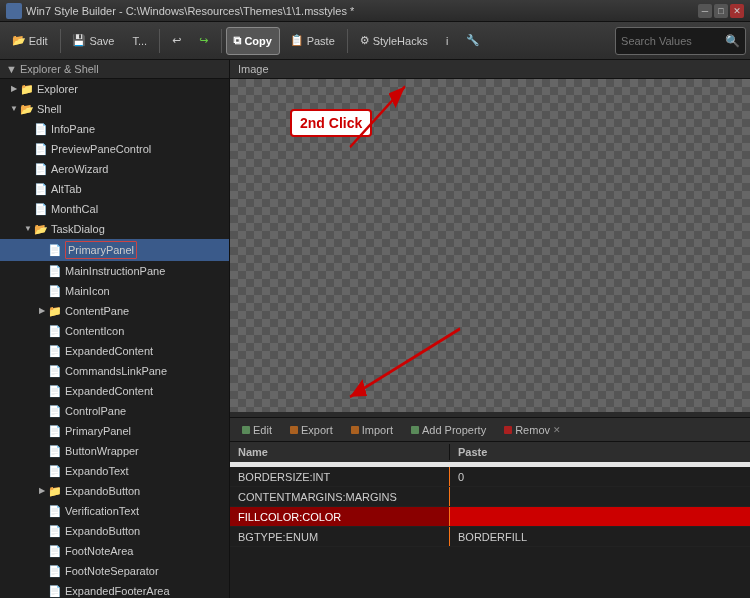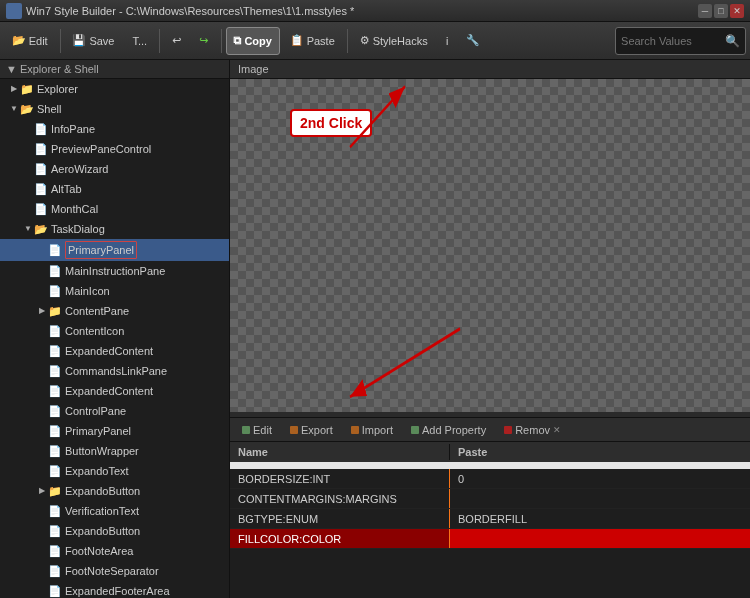--- a/index.html
+++ b/index.html
@@ -301,21 +301,21 @@
       overflow-y: auto;
     }
     .props-table::-webkit-scrollbar { width: 8px; }
     .props-table::-webkit-scrollbar-track { background: #1e1e1e; }
     .props-table::-webkit-scrollbar-thumb { background: #444; border-radius: 2px; }
 
     .props-header {
       display: grid;
       grid-template-columns: 220px 1fr;
       background: #2d2d2d;
-      border-bottom: 7px solid #e5e5e5;
+      border-bottom: 5px solid #e5e5e5;
       font-size: 11px;
       color: #bbb;
       padding: 2px 0;
     }
     .props-header-cell {
       padding: 2px 8px;
       font-weight: bold;
     }
     .props-header-cell:first-child {
       border-right: 1px solid #111;
@@ -638,25 +638,25 @@
           <div class="props-header-cell">Paste</div>
         </div>
         <div id="props-rows">
             <div class="props-row">
               <div class="props-cell">BORDERSIZE:INT</div>
               <div class="props-cell">0</div>
             </div>
             <div class="props-row">
               <div class="props-cell">CONTENTMARGINS:MARGINS</div>
             </div>
+            <div class="props-row selected">
+              <div class="props-cell">FILLCOLOR:COLOR</div>
+              <div class="props-cell value-red"></div>
+            </div>
             <div class="props-row">
               <div class="props-cell">BGTYPE:ENUM</div>
               <div class="props-cell">BORDERFILL</div>
-            </div>
-            <div class="props-row selected">
-              <div class="props-cell">FILLCOLOR:COLOR</div>
-              <div class="props-cell value-red"></div>
             </div>
           </div>
       </div>
     </div>
   </div>
 </div>
 
 </body></html>

